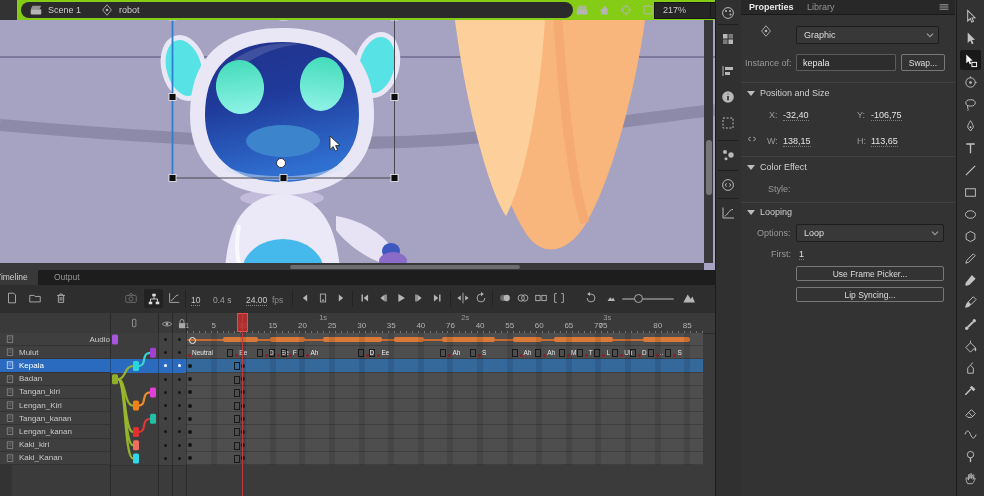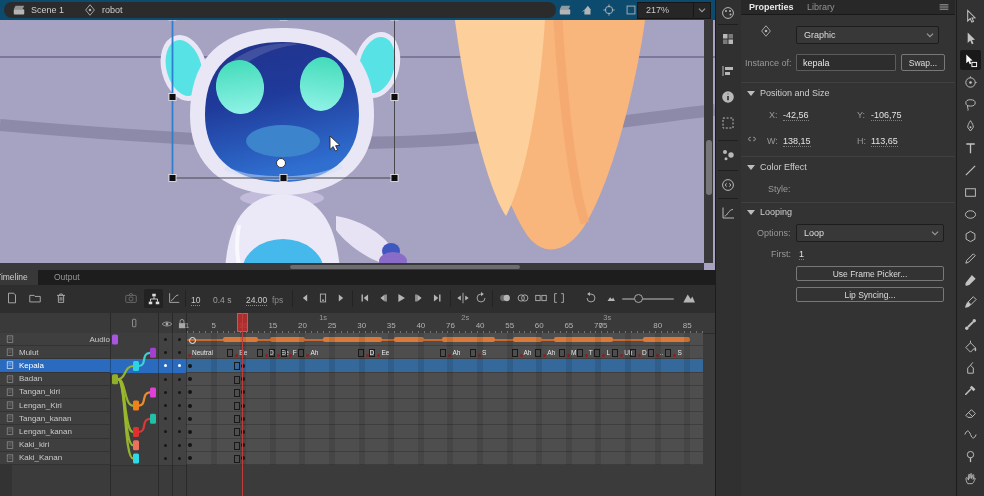--- a/index.html
+++ b/index.html
@@ -3,21 +3,21 @@
 <meta charset="utf-8">
 <style>
   html,body{margin:0;padding:0;background:#222;}
   #app{position:relative;width:984px;height:496px;background:#333;overflow:hidden;
        font-family:"Liberation Sans",sans-serif;color:#ccc;-webkit-font-smoothing:antialiased;}
   .abs{position:absolute;}
   .ic{display:block;}
   .icbtn{color:#b5b5b5;cursor:pointer;}
   .dim{color:#6f6f6f;}
   
-  #editbar{left:0;top:0;width:715px;height:20px;background:#0c4a6e;border-bottom:1px solid #141414;}
+  #editbar{left:17px;top:0;width:715px;height:20px;background:#84cc16;border-bottom:1px solid #141414;}
   #editbar .pill{position:absolute;left:4px;top:2px;width:552px;height:16px;background:#2b2b2b;border-radius:8px;
     display:flex;align-items:center;gap:5px;padding-left:8px;box-sizing:border-box;}
   #editbar .crumb{font-size:9px;color:#cfcfcf;}
   #editbar .rt{position:absolute;top:2px;height:16px;display:flex;align-items:center;gap:8px;}
   #zoombox{position:absolute;left:637px;top:1.5px;width:74px;height:17px;background:#262626;border:1px solid #161616;
     display:flex;align-items:center;box-sizing:border-box;}
   #zoombox .zv{flex:1;font-size:9px;color:#c8c8c8;padding-left:8px;}
   #zoombox .zc{width:16px;border-left:1px solid #161616;display:flex;justify-content:center;color:#999;}
   
   #canvas{left:0;top:20px;width:715px;height:250px;background:#a6a2c2;overflow:hidden;}
@@ -314,21 +314,21 @@
     <span class="lbl" style="left:4px;top:58px;">Instance of:</span>
     <div class="inp" style="left:55px;top:54px;width:100px;">kepala</div>
     <div class="btn" style="left:160px;top:54px;width:44px;height:17px;">Swap...</div>
     <div class="div" style="top:82px;"></div>
 
     <div class="sect" style="left:6px;top:88px;">
       <span class="tri"></span>
       <span>Position and Size</span>
     </div>
     <span class="lbl" style="left:28px;top:110px;">X:</span>
-    <span class="val" style="left:42px;top:110px;">-42,56</span>
+    <span class="val" style="left:42px;top:110px;">-32,40</span>
     <span class="lbl" style="left:116px;top:110px;">Y:</span>
     <span class="val" style="left:130px;top:110px;">-106,75</span>
     <span class="abs icbtn" style="left:4px;top:132px;">
         <svg class="ic" width="14" height="14" viewBox="0 0 16 16">
           <path d="M6.5 10 C3.5 10 3.5 6 6.5 6 M9.5 6 C12.5 6 12.5 10 9.5 10" fill="none" stroke="currentColor"></path>
         </svg>
       </span>
     <span class="lbl" style="left:26px;top:136px;">W:</span>
     <span class="val" style="left:42px;top:136px;">138,15</span>
     <span class="lbl" style="left:116px;top:136px;">H:</span>

